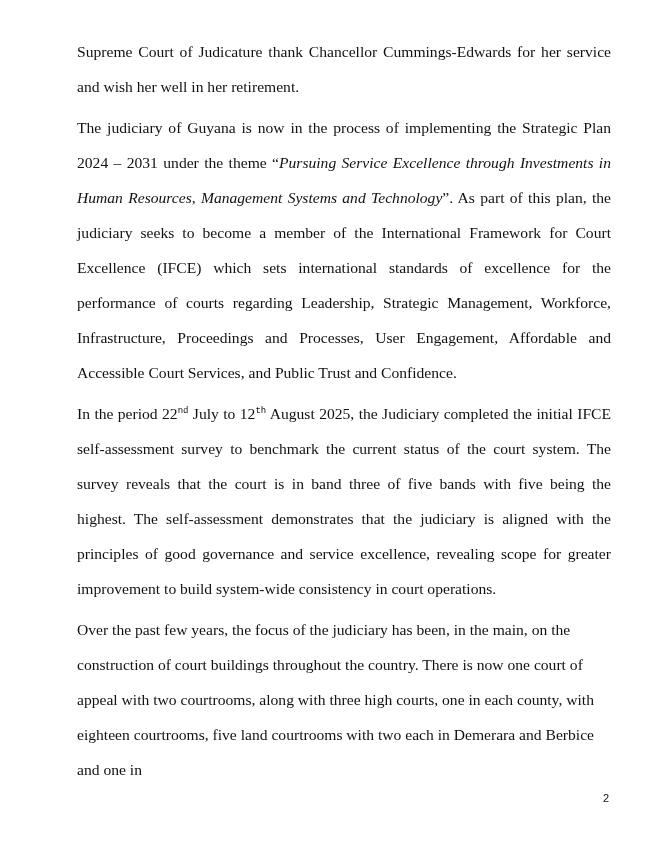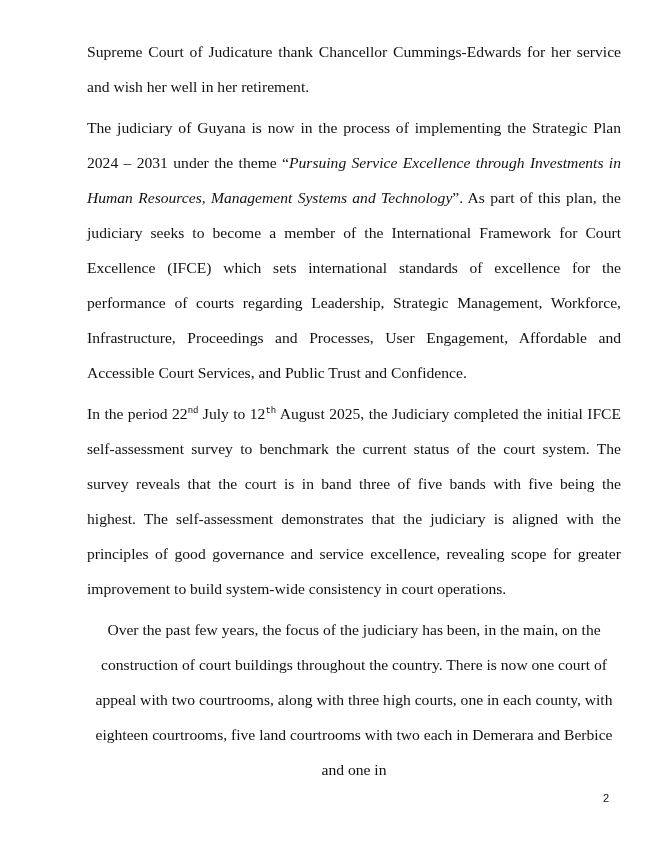--- a/index.html
+++ b/index.html
@@ -1,32 +1,32 @@
 <!DOCTYPE html>
 <html><head>
 <meta charset="utf-8">
 <style>
   html, body { margin: 0; padding: 0; background: #ffffff; }
   body { width: 664px; height: 861px; position: relative; overflow: hidden; }
   .page {
-    position: absolute; left: 87px; top: 34px; width: 534px;
+    position: absolute; left: 77px; top: 34px; width: 534px;
     font-family: "Liberation Serif", serif; font-size: 15.6px; color: #111;
     line-height: 35px; text-align: justify;
   }
   .page p { margin: 0 0 6px 0; }
   .page p.first { margin-bottom: 6px; }
   sup { font-size: 9px; line-height: 0; vertical-align: 6px; font-family: Liberation Mono, monospace; }
   .pgnum {
     position: absolute; left: 603px; top: 792px;
     font-family: "Liberation Sans", sans-serif; font-size: 11px; color: #111;
   }
 </style>
 </head>
 <body>
 
 <div class="page">
   <p class="first">Supreme Court of Judicature thank Chancellor Cummings-Edwards for her service and wish her well in her retirement.</p>
   <p><span>The judiciary of Guyana is now in the process of implementing the Strategic Plan 2024 – 2031 under the theme “</span><i>Pursuing Service Excellence through Investments in Human Resources, Management Systems and Technology</i><span>”. As part of this plan, the judiciary seeks to become a member of the International Framework for Court Excellence (IFCE) which sets international standards of excellence for the performance of courts regarding Leadership, Strategic Management, Workforce, Infrastructure, Proceedings and Processes, User Engagement, Affordable and Accessible Court Services, and Public Trust and Confidence.</span></p>
   <p><span>In the period 22</span><sup>nd</sup><span> July to 12</span><sup>th</sup><span> August 2025, the Judiciary completed the initial IFCE self-assessment survey to benchmark the current status of the court system. The survey reveals that the court is in band three of five bands with five being the highest. The self-assessment demonstrates that the judiciary is aligned with the principles of good governance and service excellence, revealing scope for greater improvement to build system-wide consistency in court operations.</span></p>
-  <p style="text-align:center">Over the past few years, the focus of the judiciary has been, in the main, on the construction of court buildings throughout the country. There is now one court of appeal with two courtrooms, along with three high courts, one in each county, with eighteen courtrooms, five land courtrooms with two each in Demerara and Berbice and one in</p>
+  <p style="text-align:left">Over the past few years, the focus of the judiciary has been, in the main, on the construction of court buildings throughout the country. There is now one court of appeal with two courtrooms, along with three high courts, one in each county, with eighteen courtrooms, five land courtrooms with two each in Demerara and Berbice and one in</p>
 </div>
 
 <div class="pgnum">2</div>
 
 </body></html>

